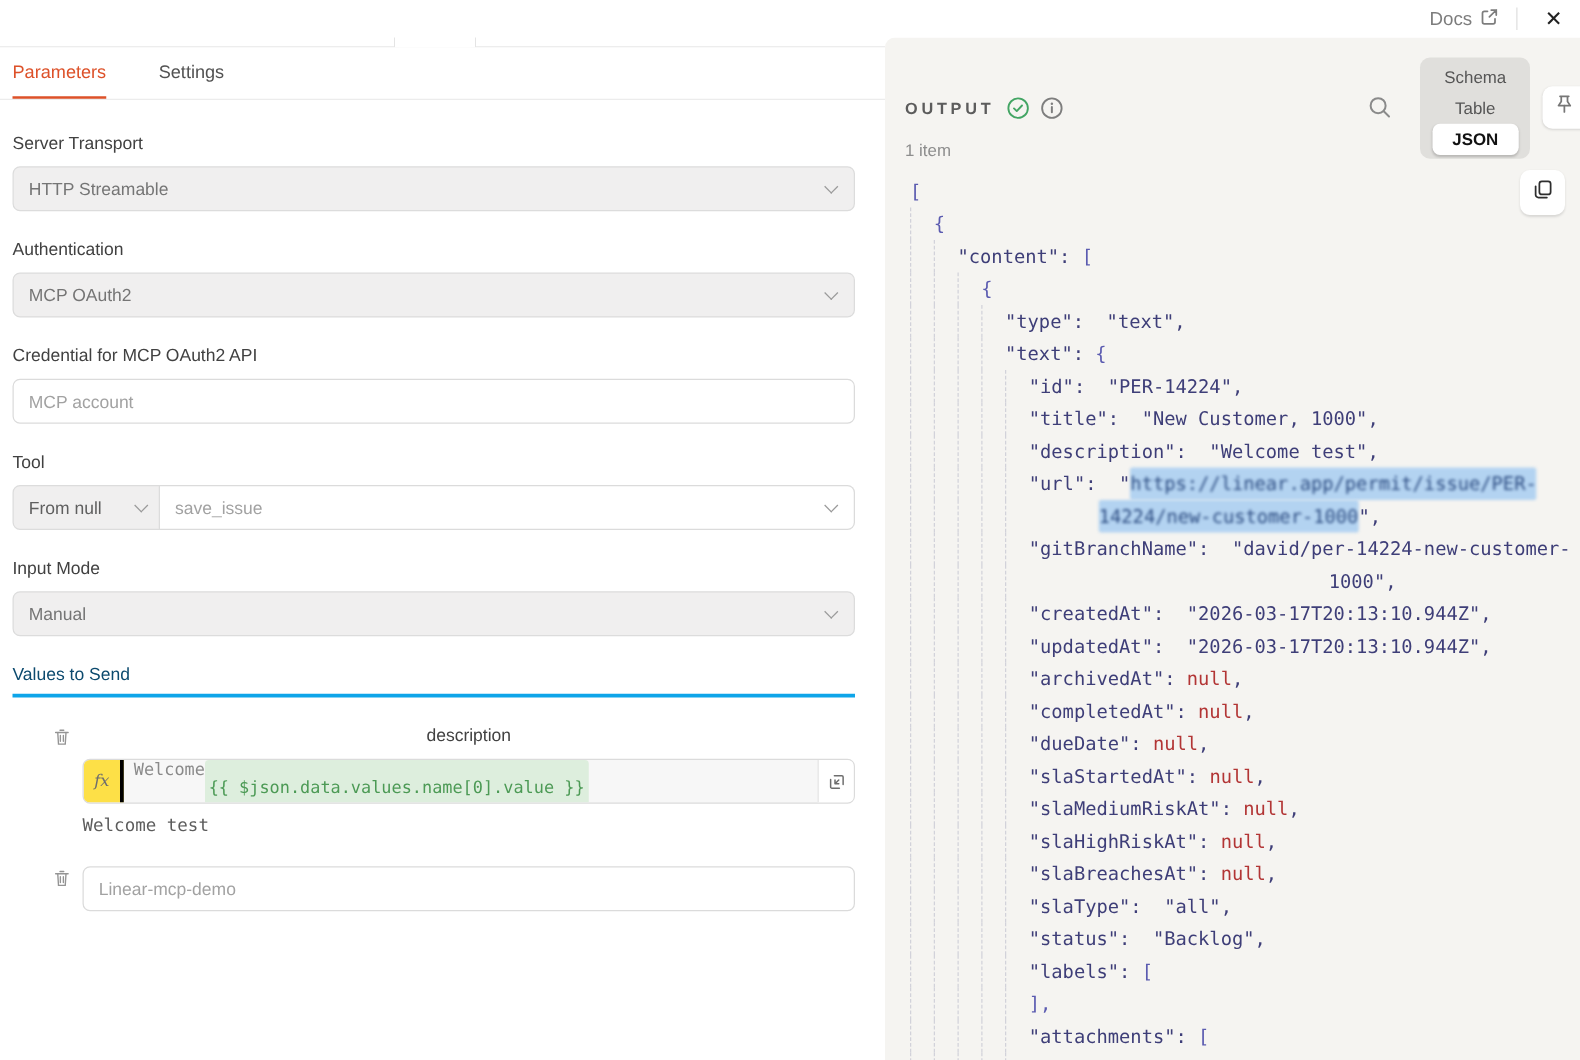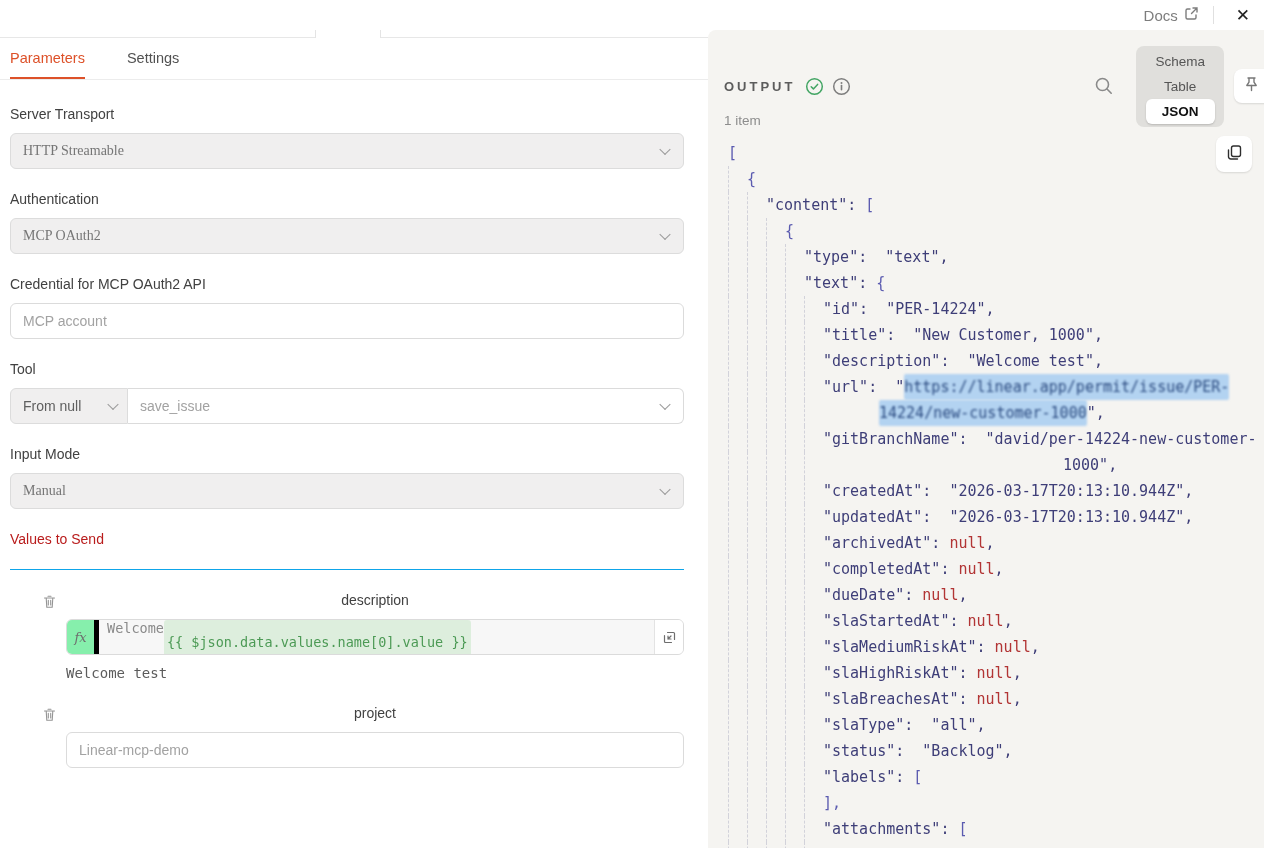--- a/index.html
+++ b/index.html
@@ -20,43 +20,43 @@
 
   
   .left-panel { position:absolute; top:38px; left:0; width:708px; bottom:0; background:#fff; overflow:hidden; z-index:2;}
   .tabs { height:42px; display:flex; align-items:stretch; gap:42px; padding-left:10px; border-bottom:1px solid #ececec; }
   .tab { display:flex; align-items:center; font-size:14.5px; color:#525252; cursor:pointer; border-bottom:2px solid transparent; }
   .tab.active { color:#dd5129; border-bottom-color:#dd5129; font-weight:400; }
   .form { padding:26px 24px 0 10px; }
   .field { margin-bottom:22px; }
   .field-label { font-size:14px; color:#414141; margin-bottom:11px; }
   .select-box { position:relative; height:36px; background:#f0efef; border:1px solid #dcdcdc; border-radius:6px;
-    display:flex; align-items:center; padding:0 34px 0 12px; font-size:14px; color:#757575; cursor:pointer;font-family:Liberation Serif, serif; }
+    display:flex; align-items:center; padding:0 34px 0 12px; font-size:14px; color:#757575; cursor:pointer; }
   .input-box { position:relative; height:36px; background:#fff; border:1px solid #dbdbdb; border-radius:6px;
     display:flex; align-items:center; padding:0 12px; font-size:14px; color:#777; }
   input.real { width:100%; height:34px; border:none; outline:none; background:transparent; font-size:14px; color:#555;
     font-family:"Liberation Sans", sans-serif; }
   input.real::placeholder { color:#a2a2a2; }
   .chev { position:absolute; right:14px; top:50%; width:8px; height:8px; border-right:1.6px solid #9a9a9a;
     border-bottom:1.6px solid #9a9a9a; transform:translateY(-70%) rotate(45deg); }
   .blurred { filter:blur(3px); color:#8b8b8b; font-size:13.5px; white-space:nowrap; overflow:hidden; }
   .tool-row { display:flex; height:36px; }
   .tool-mode { position:relative; width:118px; background:#f0efef; border:1px solid #dcdcdc; border-radius:6px 0 0 6px;
     display:flex; align-items:center; padding:0 28px 0 12px; font-size:14px; color:#5f5f5f; cursor:pointer; }
   .tool-mode .chev { right:10px; }
   .tool-value { position:relative; flex:1; background:#fff; border:1px solid #dbdbdb; border-left:none;
     border-radius:0 6px 6px 0; display:flex; align-items:center; padding:0 34px 0 12px; }
-  .section-head { font-size:14px; color:#b91c1c; padding-bottom:22px; border-bottom:1px solid #0ea5e9; margin-bottom:22px; }
+  .section-head { font-size:14px; color:#0c4a6e; padding-bottom:8px; border-bottom:3px solid #0ea5e9; margin-bottom:22px; }
   .vrow { display:flex; padding-left:32px; margin-bottom:24px; }
   .trash { flex:0 0 16px; margin-top:2px; margin-right:8px; cursor:pointer; }
   .vbody { flex:1; }
   .vlabel { font-size:14px; color:#414141; margin-bottom:11px;text-align:center; }
   .expr-box { display:flex; height:36px; border:1px solid #dbdbdb; border-radius:6px; overflow:hidden; background:#f7f7f7; }
-  .fx-tag { flex:0 0 32px; display:flex; align-items:center; justify-content:center; border-right:5px solid #000000;
-    font-family:"DejaVu Serif", serif; font-style:italic; font-size:13px; color:#6e6e6e; background:#86efac; }
+  .fx-tag { flex:0 0 32px; display:flex; align-items:center; justify-content:center; border-right:3px solid #000000;
+    font-family:"DejaVu Serif", serif; font-style:italic; font-size:13px; color:#6e6e6e; background:#fde047; }
   .expr-text { flex:1; display:flex; align-items:flex-start; padding:0 8px; font-family:"DejaVu Sans Mono", monospace;
     font-size:13.5px; color:#8a8a8a; white-space:nowrap; overflow:hidden; }
   .expr-hl { background:#ddeedd; color:#4c9a55; border-radius:3px; padding:14px 3px; }
   .expr-open { flex:0 0 29px; display:flex; align-items:center; justify-content:center; background:#fff;
     border-left:1px solid #e3e3e3; cursor:pointer; }
   .expr-result { margin-top:10px; font-family:"DejaVu Sans Mono", monospace; font-size:14px; color:#5c5c5c; }
 
   
   .right-panel { position:absolute; top:30px; left:708px; right:0; bottom:0; background:#f5f4f1;
     border-radius:8px 0 0 0; overflow:hidden; z-index:3; }
@@ -194,21 +194,20 @@
         </div>
       </div>
 
       <div class="vrow">
         <span class="trash">
           <svg width="15" height="16" viewBox="0 0 15 16">
               <path d="M2.5 4h10M6 2.2h3M4.2 4l.6 9.3h5.4l.6-9.3M6.3 6.4v4.6M8.7 6.4v4.6" fill="none" stroke="#949494" stroke-width="1.1" stroke-linecap="round"></path>
             </svg>
         </span>
         <div class="vbody">
-          <div class="vlabel">project</div>
           <div class="input-box">
             <input class="real" placeholder="Linear-mcp-demo" style="">
           </div>
         </div>
       </div>
 
     </div>
   </div>
 
   <div class="right-panel">

